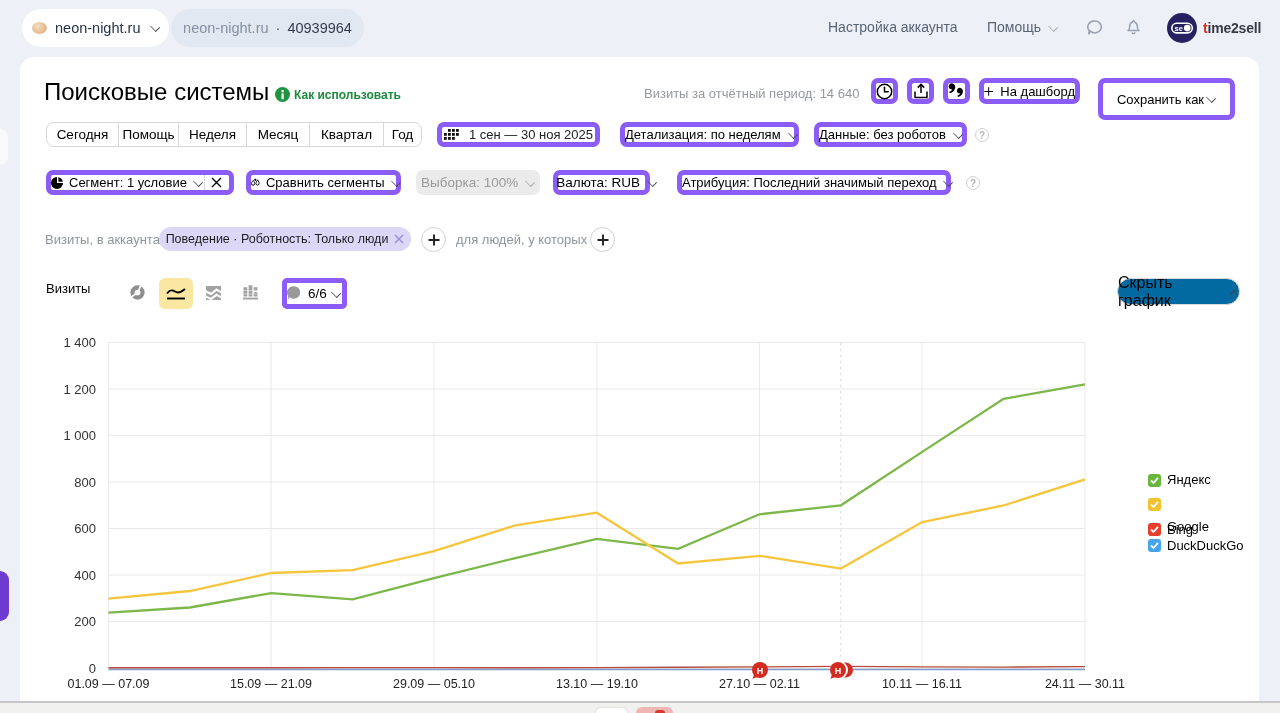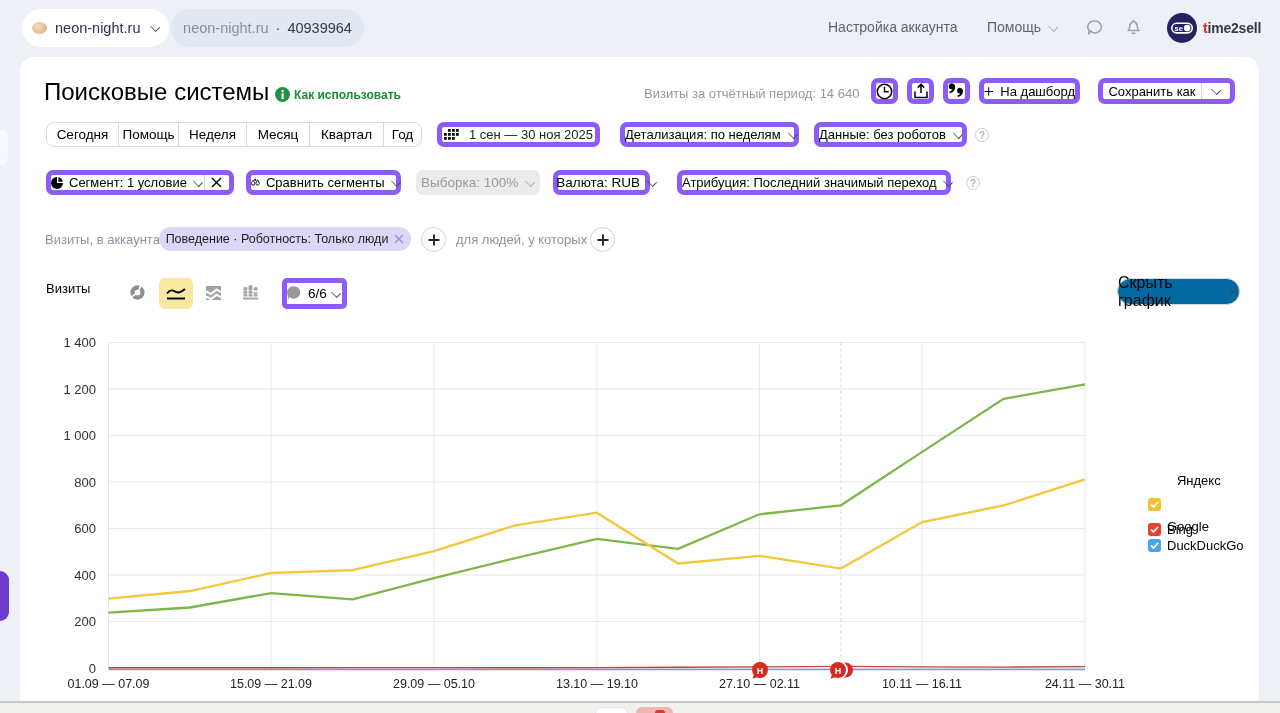--- a/index.html
+++ b/index.html
@@ -84,21 +84,21 @@
   <svg width="17" height="16" viewBox="0 0 17 16">
       <g fill="#000">
         <path d="M3.4 0.4 a3.1 3.1 0 0 0-3.0 3.1 a3.05 3.05 0 0 0 3.05 3.05 c0.4 0 0.8-0.08 1.15-0.22 C4.3 7.5 3.4 8.6 2.1 9.4 L3.2 10.6 C5.9 9.2 7.3 6.9 7.0 4.0 C6.8 1.8 5.4 0.4 3.4 0.4 z" transform="rotate(14 4 5)"></path>
         <path d="M3.4 0.4 a3.1 3.1 0 0 0-3.0 3.1 a3.05 3.05 0 0 0 3.05 3.05 c0.4 0 0.8-0.08 1.15-0.22 C4.3 7.5 3.4 8.6 2.1 9.4 L3.2 10.6 C5.9 9.2 7.3 6.9 7.0 4.0 C6.8 1.8 5.4 0.4 3.4 0.4 z" transform="translate(8.2,4.6) rotate(14 4 5) scale(0.92)"></path>
       </g>
     </svg>
 </div>
 <div class="btn" style="left:979px;top:78px;width:101px;height:26px;font-size:13px;"><svg width="13" height="13" viewBox="0 0 13 13" style="margin-right:7px;">
       <path d="M6.5 0.5 V12.5 M0.5 6.5 H12.5" stroke="#000" stroke-width="1.4"></path>
     </svg>На дашборд</div>
-<div class="btn" style="left:1098px;top:78px;width:137px;height:26px;padding:0;font-size:13px;">
+<div class="btn" style="left:1098px;top:78px;width:137px;height:26px;padding:16px;font-size:13px;">
   <span style="flex:1;text-align:center;">Сохранить как</span>
   <span style="width:29px;height:100%;border-left:1px solid #d9d9d9;display:flex;align-items:center;justify-content:center;">
       <span class="chev"></span>
     </span>
 </div>
 
 <div class="abs" style="left:46px;top:122px;height:25px;display:flex;border:1px solid #d9d9d9;border-radius:8px;overflow:hidden;background:#fff;">
   <span style="width:72px;border-right:1px solid #d9d9d9;display:flex;align-items:center;justify-content:center;font-size:13.5px;">Сегодня</span>
   <span style="width:60px;border-right:1px solid #d9d9d9;display:flex;align-items:center;justify-content:center;font-size:13.5px;">Помощь</span>
   <span style="width:68px;border-right:1px solid #d9d9d9;display:flex;align-items:center;justify-content:center;font-size:13.5px;">Неделя</span>
@@ -287,21 +287,21 @@
       </g>
       <g>
         <circle cx="838" cy="670" r="8" fill="#d32b20"></circle>
         <path d="M832 674.5 L830.5 678.8 L835.5 676.9 Z" fill="#d32b20"></path>
         <text x="838" y="673.5" font-family="Liberation Sans" font-size="9" font-weight="bold" fill="#fff" text-anchor="middle">Н</text>
       </g>
     </g>
 </svg>
 
 <div class="abs" style="left:1148px;top:473px;">
-  <div style="display:flex;align-items:center;height:14px;margin-bottom:10.5px;flex-direction:column;">
+  <div style="display:flex;align-items:flex-end;height:14px;margin-bottom:10.5px;">
     <svg width="13" height="13" viewBox="0 0 13 13">
         <rect width="13" height="13" rx="3" fill="#69b63e"></rect>
         <path d="M3 6.5 L5.5 9 L10 3.8" fill="none" stroke="#fff" stroke-width="1.8"></path>
       </svg>
     <span style="font-size:13px;margin-left:6px;">Яндекс</span>
   </div>
   <div style="display:flex;align-items:center;height:14px;margin-bottom:10.5px;">
     <svg width="13" height="13" viewBox="0 0 13 13">
         <rect width="13" height="13" rx="3" fill="#f3c02e"></rect>
         <path d="M3 6.5 L5.5 9 L10 3.8" fill="none" stroke="#fff" stroke-width="1.8"></path>

